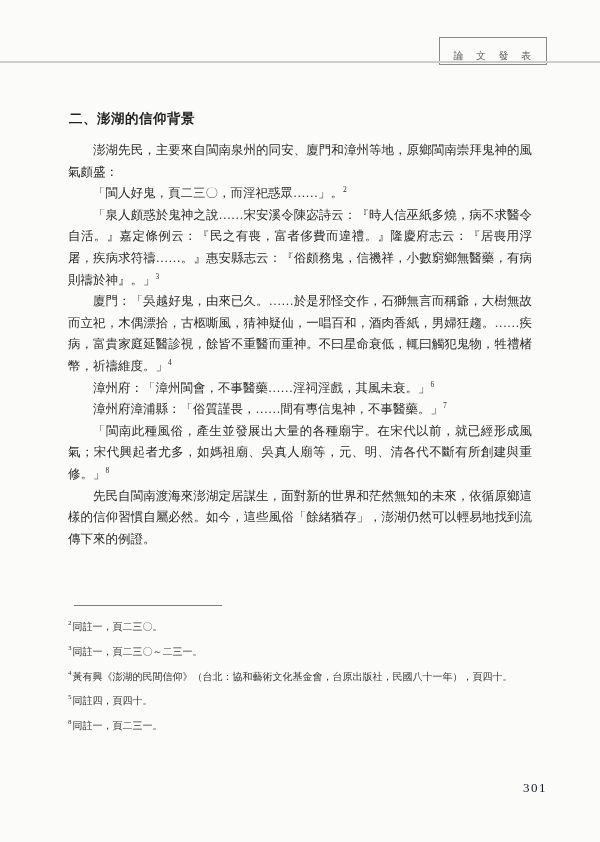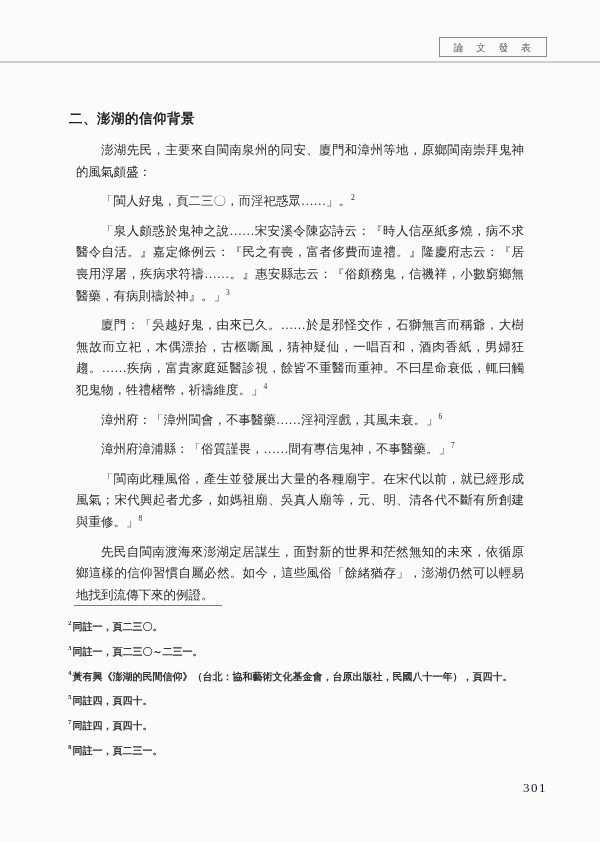--- a/index.html
+++ b/index.html
@@ -8,50 +8,50 @@
     background: #fbfbfa;
     position: relative;
     font-family: "Liberation Serif", "DejaVu Serif", serif;
     color: #2b2b2b;
     overflow: hidden;
   }
   
   .header-box {
     position: absolute; top: 37px; right: 53px;
     border: 1px solid #8a8a8a;
-    padding: 2px 10px 3px 14px;
+    padding: 10px 10px 3px 14px;
     line-height: 11px;
   }
   .header-box span {
     font-size: 10px; color: #5f5f5f; letter-spacing: 5px;
     white-space: nowrap;
   }
   .header-rule {
     position: absolute; top: 61px; left: 0; width: 600px;
     height: 2px; background: #cdcdcb;
   }
   
   .content {
     position: absolute; left: 68px; top: 108px; width: 464px;
   }
   .section-title {
     font-size: 13.5px; font-weight: bold; letter-spacing: 0.5px;
     margin: 0 0 10px 1px; line-height: 22px; color: #222;
   }
   .content p {
-    margin: 8px; font-size: 12.5px; line-height: 21.6px;
+    margin: 0; font-size: 12.5px; line-height: 21.6px;
     text-indent: 2em; text-align: justify;
     color: #2b2b2b;
   }
   .content p sup {
     font-size: 7.5px; line-height: 0; vertical-align: 5px; color: #2b2b2b;
   }
   
   .footnotes {
-    position: absolute; left: 68px; top: 605px; width: 470px; font-weight: bold;
+    position: absolute; left: 68px; top: 605px; width: 470px;
   }
   .fn-rule {
     width: 148px; height: 0;
     border-top: 1px solid #7d7d7d;
     margin: 0 0 7px 6px;
   }
   .fn {
     font-size: 10px; line-height: 21.8px; color: #333;
     white-space: nowrap;
   }
@@ -93,17 +93,16 @@
   <p><span>先民自閩南渡海來澎湖定居謀生，面對新的世界和茫然無知的未來，依循原鄉這樣的信仰習慣自屬必然。如今，這些風俗「餘緒猶存」，澎湖仍然可以輕易地找到流傳下來的例證。</span><sup></sup></p>
 </div>
 
 <div class="footnotes">
   <div class="fn-rule"></div>
 
   <div class="fn"><sup>2</sup><span>同註一，頁二三〇。</span></div>
   <div class="fn"><sup>3</sup><span>同註一，頁二三〇～二三一。</span></div>
   <div class="fn"><sup>4</sup><span>黃有興《澎湖的民間信仰》（台北：協和藝術文化基金會，台原出版社，民國八十一年），頁四十。</span></div>
   <div class="fn"><sup>5</sup><span>同註四，頁四十。</span></div>
-  <div class="fn"><sup>7</sup><span>同註四，頁四十。</span></div>
   <div class="fn"><sup>8</sup><span>同註一，頁二三一。</span></div>
 </div>
 
 <div class="page-number">301</div>
 
 </body></html>

